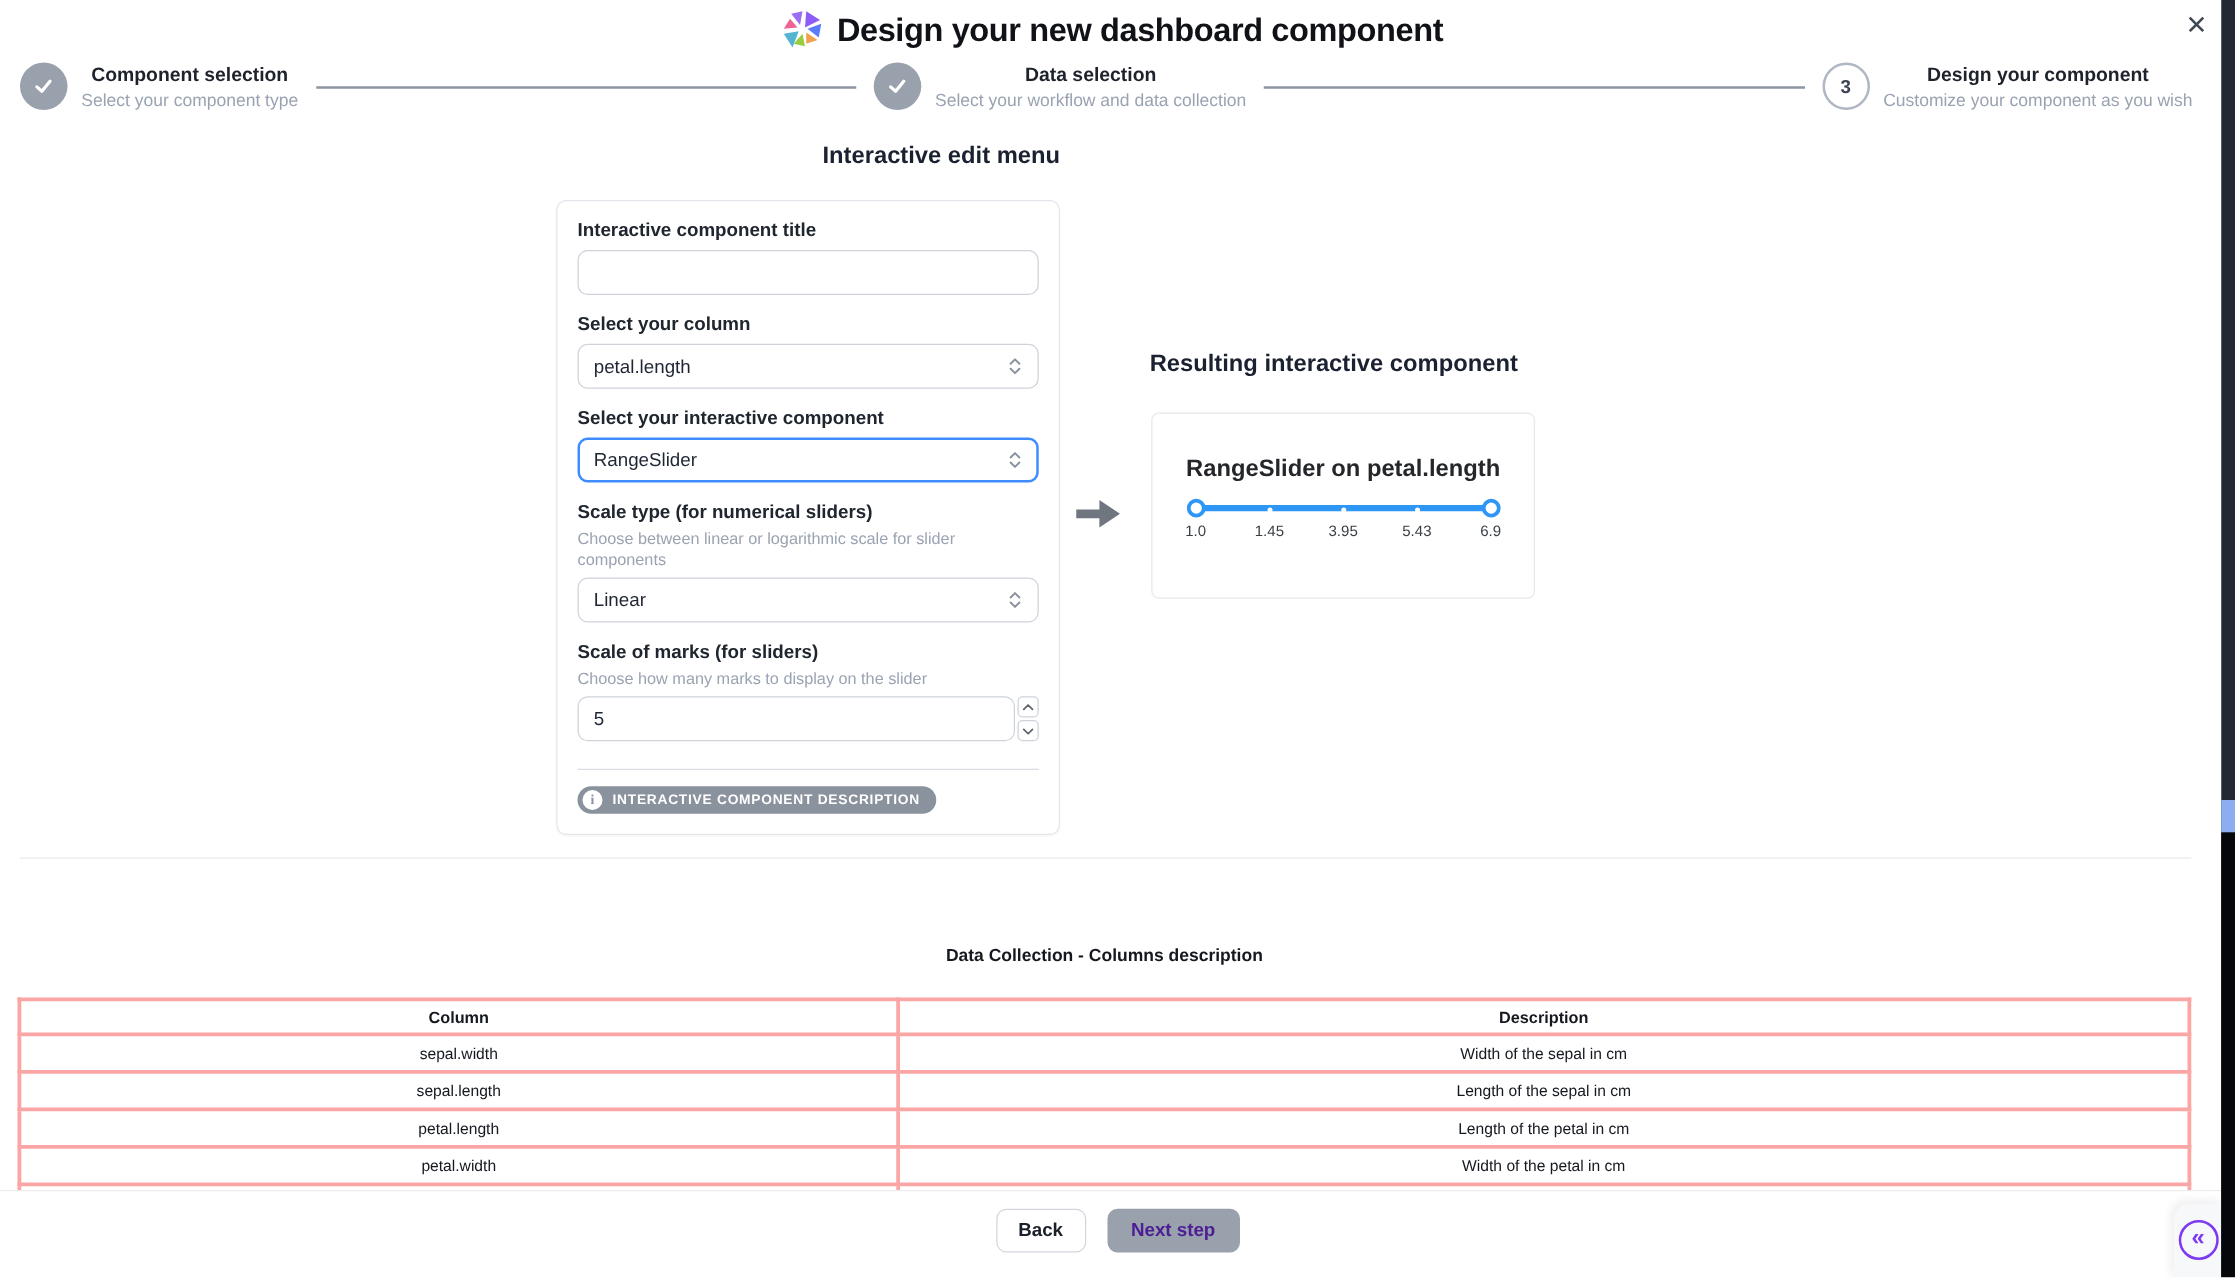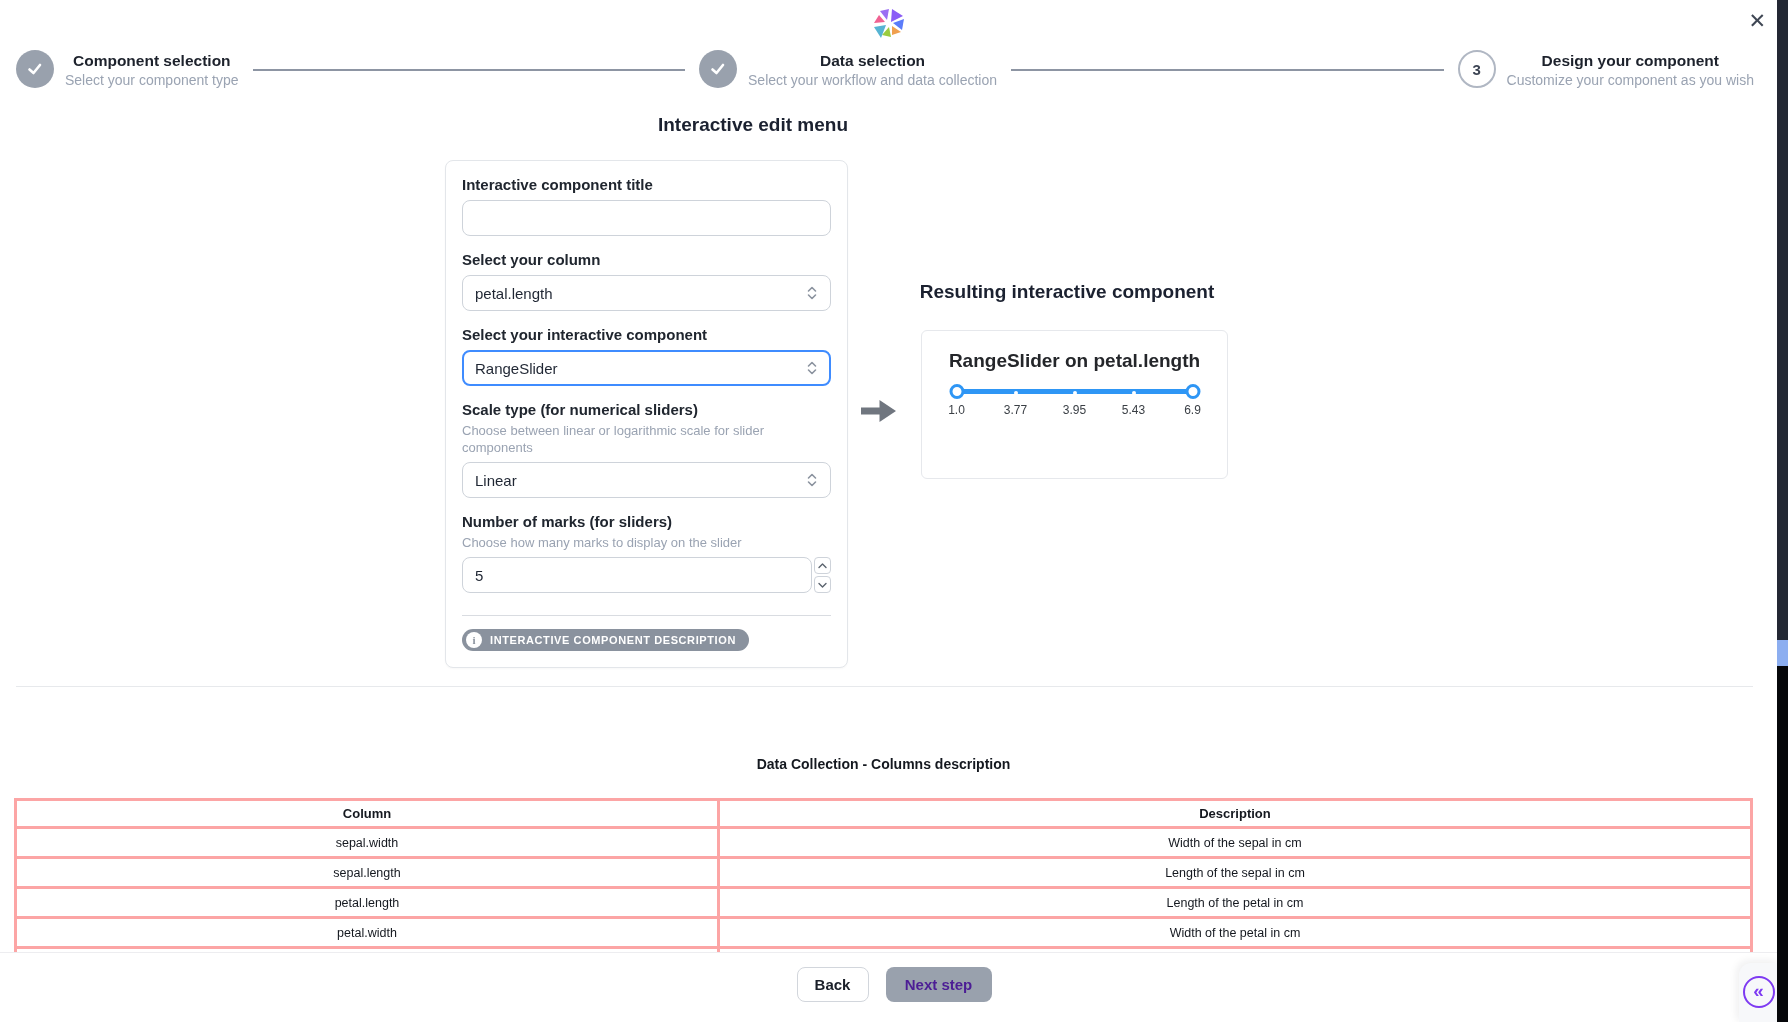--- a/index.html
+++ b/index.html
@@ -50,21 +50,21 @@
     margin-top:13px; display:inline-flex; align-items:center; gap:8px;
     background:#8a929e; border-radius:12px; padding:3px 13px 3px 4px; cursor:pointer;
   }
   .badge .info-circle { width:16px; height:16px; border-radius:50%; background:#fff; color:#8a929e; font-size:11px; font-weight:700; display:flex; align-items:center; justify-content:center; font-family:"Liberation Serif", serif; }
   .badge .badge-text { color:#fff; font-size:11px; font-weight:700; letter-spacing:0.6px; }
   
   .big-arrow { position:absolute; left:858px; top:395px; }
   
   .preview-heading { position:absolute; top:281px; left:867px; width:400px; text-align:center; font-size:19px; font-weight:700; color:#1b2130; }
   .preview-card { position:absolute; top:330px; left:921px; width:307px; height:149px; border:1px solid #e6e8ec; border-radius:6px; background:#fff; }
-  .slider-title { margin-top:19px; text-align:center; font-size:19px; font-weight:600; color:#24262a; }
+  .slider-title { margin-top:34px; text-align:center; font-size:19px; font-weight:600; color:#24262a; }
   .slider-wrap { position:relative; width:236px; margin:12px auto 0 auto; height:15px; }
   .slider-track { position:absolute; left:0; right:0; top:5px; height:5px; background:#2e96f5; border-radius:3px; }
   .slider-dot { position:absolute; top:6.5px; width:4px; height:4px; border-radius:50%; background:#fff; transform:translateX(-50%); }
   .slider-handle { position:absolute; top:0; width:15px; height:15px; border-radius:50%; background:#fff; border:3px solid #2e96f5; transform:translateX(-50%); cursor:pointer; }
   .slider-labels { position:relative; width:236px; margin:4px auto 0 auto; height:15px; }
   .slider-labels span { position:absolute; transform:translateX(-50%); font-size:12px; color:#3a3f45; white-space:nowrap; }
   
   .page-divider { position:absolute; top:686px; left:16px; width:1737px; border-top:1px solid #e7e9ec; }
   
   .table-title { position:absolute; top:756px; left:14px; width:1739px; text-align:center; font-size:14px; font-weight:700; color:#14181f; }
@@ -96,20 +96,21 @@
       <g>
         <path d="M20 16 L21 3 L32 10 Z" fill="#8b5cf6"></path>
         <path d="M22 17 L33 13 L31 24 Z" fill="#5b7cfa"></path>
         <path d="M21 20 L30 26 L21 29 Z" fill="#f0a04e"></path>
         <path d="M18 21 L20 31 L11 29 Z" fill="#9acc3f"></path>
         <path d="M15 19 L10 32 L3 21 Z" fill="#56b4d3"></path>
         <path d="M14 16 L3 17 L8 9 Z" fill="#f06292"></path>
         <path d="M16 14 L9 5 L18 3 Z" fill="#9b6ef3"></path>
       </g>
     </svg>
+    <h1>Design your new dashboard component</h1>
   </div>
   <div class="close-btn">✕</div>
 
   <div class="stepper">
     <div class="step">
       <div class="step-circle">
         <svg width="18" height="18" viewBox="0 0 18 18">
             <polyline points="3.5,9.5 7.5,13 14,5" fill="none" stroke="#ffffff" stroke-width="2.6" stroke-linecap="round" stroke-linejoin="round"></polyline>
           </svg>
       </div>
@@ -167,21 +168,21 @@
     <div class="field-label">Scale type (for numerical sliders)</div>
     <div class="field-hint">Choose between linear or logarithmic scale for slider components</div>
     <div class="select">
       <span>Linear</span>
       <svg class="unfold-icon" width="12" height="16" viewBox="0 0 12 16">
           <polyline points="2.5,6 6,2.5 9.5,6" fill="none" stroke="currentColor" stroke-width="1.6" stroke-linecap="round" stroke-linejoin="round"></polyline>
           <polyline points="2.5,10 6,13.5 9.5,10" fill="none" stroke="currentColor" stroke-width="1.6" stroke-linecap="round" stroke-linejoin="round"></polyline>
         </svg>
     </div>
 
-    <div class="field-label">Number of marks (for sliders)</div>
+    <div class="field-label">Scale of marks (for sliders)</div>
     <div class="field-hint">Choose how many marks to display on the slider</div>
     <div class="num-row">
       <div class="num-box">5</div>
       <div class="num-controls">
         <button>
           <svg width="9" height="6" viewBox="0 0 9 6">
               <polyline points="1,4.5 4.5,1 8,4.5" fill="none" stroke="#5b636e" stroke-width="1.4" stroke-linecap="round" stroke-linejoin="round"></polyline>
             </svg>
         </button>
         <button>
@@ -210,21 +211,21 @@
     <div class="slider-wrap">
       <div class="slider-track"></div>
       <div class="slider-dot" style="left:25%"></div>
       <div class="slider-dot" style="left:50%"></div>
       <div class="slider-dot" style="left:75%"></div>
       <div class="slider-handle" style="left:0"></div>
       <div class="slider-handle" style="left:100%"></div>
     </div>
     <div class="slider-labels">
       <span style="left:0%">1.0</span>
-      <span style="left:25%">3.77</span>
+      <span style="left:25%">1.45</span>
       <span style="left:50%">3.95</span>
       <span style="left:75%">5.43</span>
       <span style="left:100%">6.9</span>
     </div>
   </div>
 
   <div class="page-divider"></div>
 
   <div class="table-title">Data Collection - Columns description</div>
   <table class="data-table">

